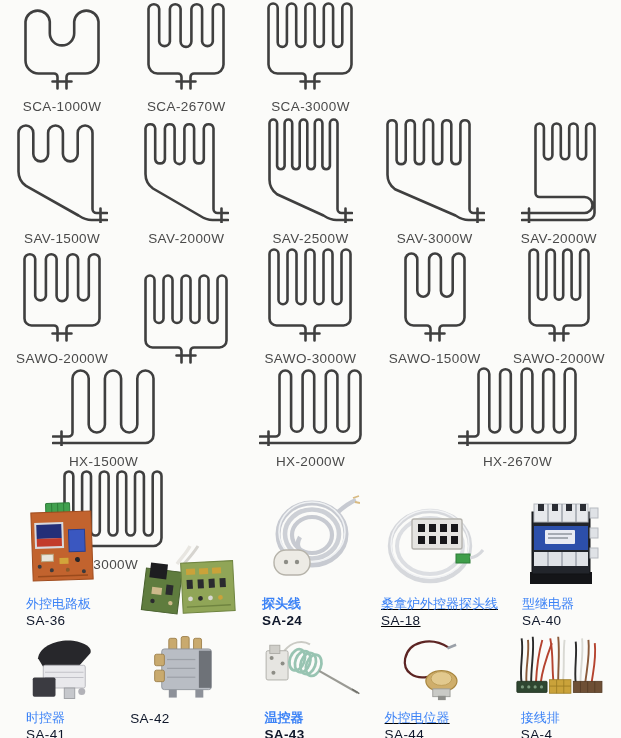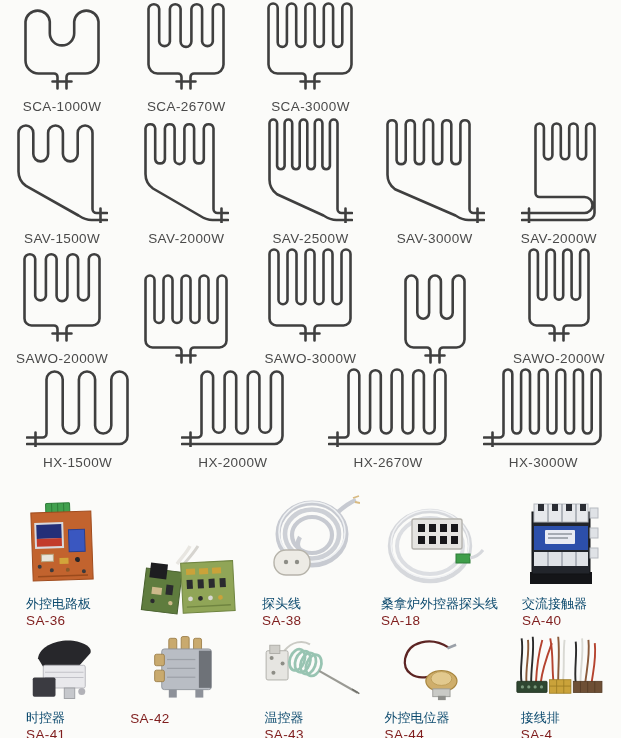--- a/index.html
+++ b/index.html
@@ -5,41 +5,41 @@
   html,body{margin:0;padding:0;}
   body{
     width:621px;height:738px;position:relative;overflow:hidden;
     background:#fbfbf9;
     font-family:"Liberation Sans","DejaVu Sans",sans-serif;
   }
   .el-row,.parts-row{position:absolute;left:0;width:621px;display:grid;}
   #row-sca {top:0;   height:114px;grid-template-columns:repeat(5,1fr);}
   #row-sav {top:114px;height:132px;grid-template-columns:repeat(5,1fr);}
   #row-sawo{top:246px;height:120px;grid-template-columns:repeat(5,1fr);}
-  #row-hx  {top:366px;height:104px;grid-template-columns:repeat(4,1fr);}
+  #row-hx  {top:366px;height:104px;grid-template-columns:repeat(3,1fr);}
   #parts-a {top:482px;height:150px;grid-template-columns:repeat(5,1fr);}
   #parts-b {top:632px;height:106px;grid-template-columns:repeat(5,1fr);}
 
   figure{margin:0;}
   .el-cell{display:flex;flex-direction:column;align-items:center;justify-content:flex-end;}
   .el-draw{line-height:0;margin-bottom:1px;}
   .el-draw svg path{fill:none;stroke:#3f3f3f;stroke-width:2.6;stroke-linecap:round;stroke-linejoin:round;}
   .el-label{
     height:22px;display:flex;align-items:flex-end;justify-content:center;
     font-size:13.5px;color:#4a4a4a;letter-spacing:.4px;white-space:nowrap;
   }
   .p-cell{display:flex;flex-direction:column;align-items:stretch;}
   .p-photo{flex:1;display:flex;align-items:flex-end;justify-content:center;padding-bottom:8px;line-height:0;}
   .p-label{height:36px;box-sizing:border-box;}
-  .p-name{font-size:13px;color:#0c4a6e;line-height:16px;white-space:nowrap;}
-  .p-code{font-size:13.5px;color:#7f1d1d;line-height:17px;letter-spacing:.4px;}
+  .p-name{font-size:13px;color:#3b82f6;line-height:16px;white-space:nowrap;}
+  .p-code{font-size:13.5px;color:#0f172a;line-height:17px;letter-spacing:.4px;}
   .parts-row .p-cell:nth-child(1) .p-label{padding-left:26px;}
   .parts-row .p-cell:nth-child(2) .p-label{padding-left:6px;}
-  .parts-row .p-cell:nth-child(3) .p-label{padding-left:16px;}
-  .parts-row .p-cell:nth-child(4) .p-label{padding-left:12px;}
+  .parts-row .p-cell:nth-child(3) .p-label{padding-left:16px;font-weight:bold;}
+  .parts-row .p-cell:nth-child(4) .p-label{padding-left:12px;text-decoration:underline;}
   .parts-row .p-cell:nth-child(5) .p-label{padding-left:24px;}
 </style>
 </head>
 <body>
 
 <div>
   <section class="el-row" id="row-sca">
       <figure class="el-cell">
         <div class="el-draw"><svg width="78" height="84" viewBox="0 0 78 84">
             <path d="M34.5 81.5 L34.5 70 A3.5 3.5 0 0 0 31 66.5 L15.5 66.5 A13 13 0 0 1 2.5 53.5 L2.5 14.7 A12.2 12.2 0 0 1 26.8 14.7 L26.8 26.2 A12.2 12.2 0 0 0 51.2 26.2 L51.2 14.7 A12.2 12.2 0 0 1 75.5 14.7 L75.5 53.5 A13 13 0 0 1 62.5 66.5 L47 66.5 A3.5 3.5 0 0 0 43.5 70 L43.5 81.5 M29.5 74.5 L48.5 74.5"></path>
@@ -106,20 +106,21 @@
       <figure class="el-cell">
         <div class="el-draw"><svg width="86" height="96" viewBox="0 0 86 96">
             <path d="M38.5 93.5 L38.5 82 A3.5 3.5 0 0 0 35 78.5 L9.5 78.5 A7 7 0 0 1 2.5 71.5 L2.5 7 A4.5 4.5 0 0 1 11.5 7 L11.5 52.7 A4.5 4.5 0 0 0 20.5 52.7 L20.5 7 A4.5 4.5 0 0 1 29.5 7 L29.5 52.7 A4.5 4.5 0 0 0 38.5 52.7 L38.5 7 A4.5 4.5 0 0 1 47.5 7 L47.5 52.7 A4.5 4.5 0 0 0 56.5 52.7 L56.5 7 A4.5 4.5 0 0 1 65.5 7 L65.5 52.7 A4.5 4.5 0 0 0 74.5 52.7 L74.5 7 A4.5 4.5 0 0 1 83.5 7 L83.5 71.5 A7 7 0 0 1 76.5 78.5 L51 78.5 A3.5 3.5 0 0 0 47.5 82 L47.5 93.5 M33.5 86.5 L52.5 86.5"></path>
           </svg></div>
         <figcaption class="el-label">SAWO-3000W</figcaption>
       </figure>
       <figure class="el-cell">
         <div class="el-draw"><svg width="64" height="92" viewBox="0 0 64 92">
             <path d="M27.5 89.5 L27.5 78 A3.5 3.5 0 0 0 24 74.5 L10.5 74.5 A8 8 0 0 1 2.5 66.5 L2.5 8.4 A5.9 5.9 0 0 1 14.3 8.4 L14.3 39.8 A5.9 5.9 0 0 0 26.1 39.8 L26.1 8.4 A5.9 5.9 0 0 1 37.9 8.4 L37.9 39.8 A5.9 5.9 0 0 0 49.7 39.8 L49.7 8.4 A5.9 5.9 0 0 1 61.5 8.4 L61.5 66.5 A8 8 0 0 1 53.5 74.5 L40 74.5 A3.5 3.5 0 0 0 36.5 78 L36.5 89.5 M22.5 82.5 L41.5 82.5"></path>
           </svg></div>
+        <figcaption class="el-label">SAWO-1500W</figcaption>
       </figure>
       <figure class="el-cell">
         <div class="el-draw"><svg width="64" height="96" viewBox="0 0 64 96">
             <path d="M27.5 93.5 L27.5 82 A3.5 3.5 0 0 0 24 78.5 L9.5 78.5 A7 7 0 0 1 2.5 71.5 L2.5 6.7 A4.2 4.2 0 0 1 10.9 6.7 L10.9 48.4 A4.2 4.2 0 0 0 19.4 48.4 L19.4 6.7 A4.2 4.2 0 0 1 27.8 6.7 L27.8 48.4 A4.2 4.2 0 0 0 36.2 48.4 L36.2 6.7 A4.2 4.2 0 0 1 44.6 6.7 L44.6 48.4 A4.2 4.2 0 0 0 53.1 48.4 L53.1 6.7 A4.2 4.2 0 0 1 61.5 6.7 L61.5 71.5 A7 7 0 0 1 54.5 78.5 L40 78.5 A3.5 3.5 0 0 0 36.5 82 L36.5 93.5 M22.5 86.5 L41.5 86.5"></path>
           </svg></div>
         <figcaption class="el-label">SAWO-2000W</figcaption>
       </figure>
     </section>
   <section class="el-row" id="row-hx">
       <figure class="el-cell">
@@ -218,21 +219,21 @@
             <path d="M82 22 C 90 15, 95 12, 100 10" fill="none" stroke="#c7cad1" stroke-width="4.4"></path>
             <path d="M97 8 l6 -2 M99 12 l5 1" stroke="#d9bb82" stroke-width="1.8" fill="none"></path>
             <path d="M44 60 C 41 56, 41 52, 44 47" fill="none" stroke="#c7cad1" stroke-width="4.4"></path>
             <rect x="18" y="60" width="36" height="25" rx="12" fill="#edebe5" stroke="#b6b3aa" stroke-width="1.4"></rect>
             <circle cx="30" cy="72" r="2.2" fill="#8d8d86"></circle>
             <circle cx="41" cy="72" r="2.2" fill="#8d8d86"></circle>
           </svg>
         </div>
         <figcaption class="p-label">
           <div class="p-name">探头线</div>
-          <div class="p-code">SA-38</div>
+          <div class="p-code">SA-24</div>
         </figcaption>
       </figure>
       <figure class="p-cell">
         <div class="p-photo">
           <svg width="112" height="94" viewBox="0 0 112 94">
             <ellipse cx="52" cy="52" rx="40" ry="35" fill="none" stroke="#d6d8dc" stroke-width="4.4"></ellipse>
             <ellipse cx="52" cy="52" rx="33" ry="28" fill="none" stroke="#dcdee2" stroke-width="4"></ellipse>
             <ellipse cx="52" cy="50" rx="39" ry="34" fill="none" stroke="#f1f2f4" stroke-width="1.4"></ellipse>
             <rect x="34" y="25" width="50" height="30" rx="2" fill="#e5e4e1" stroke="#b4b2ad" stroke-width="1.4"></rect>
             <rect x="40" y="30" width="7" height="8" fill="#17171a"></rect>
@@ -272,21 +273,21 @@
             <rect x="16" y="60" width="54" height="14" fill="#dfe2e6"></rect>
             <line x1="30" y1="60" x2="30" y2="74" stroke="#9aa0a8" stroke-width="1.4"></line>
             <line x1="44" y1="60" x2="44" y2="74" stroke="#9aa0a8" stroke-width="1.4"></line>
             <line x1="58" y1="60" x2="58" y2="74" stroke="#9aa0a8" stroke-width="1.4"></line>
             <rect x="72" y="16" width="8" height="10" fill="#dfe2e6" stroke="#b6bac0"></rect>
             <rect x="72" y="36" width="8" height="10" fill="#dfe2e6" stroke="#b6bac0"></rect>
             <rect x="72" y="56" width="8" height="10" fill="#dfe2e6" stroke="#b6bac0"></rect>
           </svg>
         </div>
         <figcaption class="p-label">
-          <div class="p-name">交流接触器</div>
+          <div class="p-name">型继电器</div>
           <div class="p-code">SA-40</div>
         </figcaption>
       </figure>
     </section>
   <section class="parts-row" id="parts-b">
       <figure class="p-cell">
         <div class="p-photo">
           <svg width="77" height="70" viewBox="0 0 88 80">
             <path d="M16 30 C 18 16, 38 8, 56 10 C 70 12, 78 18, 76 24 L 60 42 C 50 48, 30 46, 22 40 Z" fill="#27272b"></path>
             <rect x="22" y="38" width="48" height="26" rx="2" fill="#e9e9ec" stroke="#b2b2b8"></rect>

